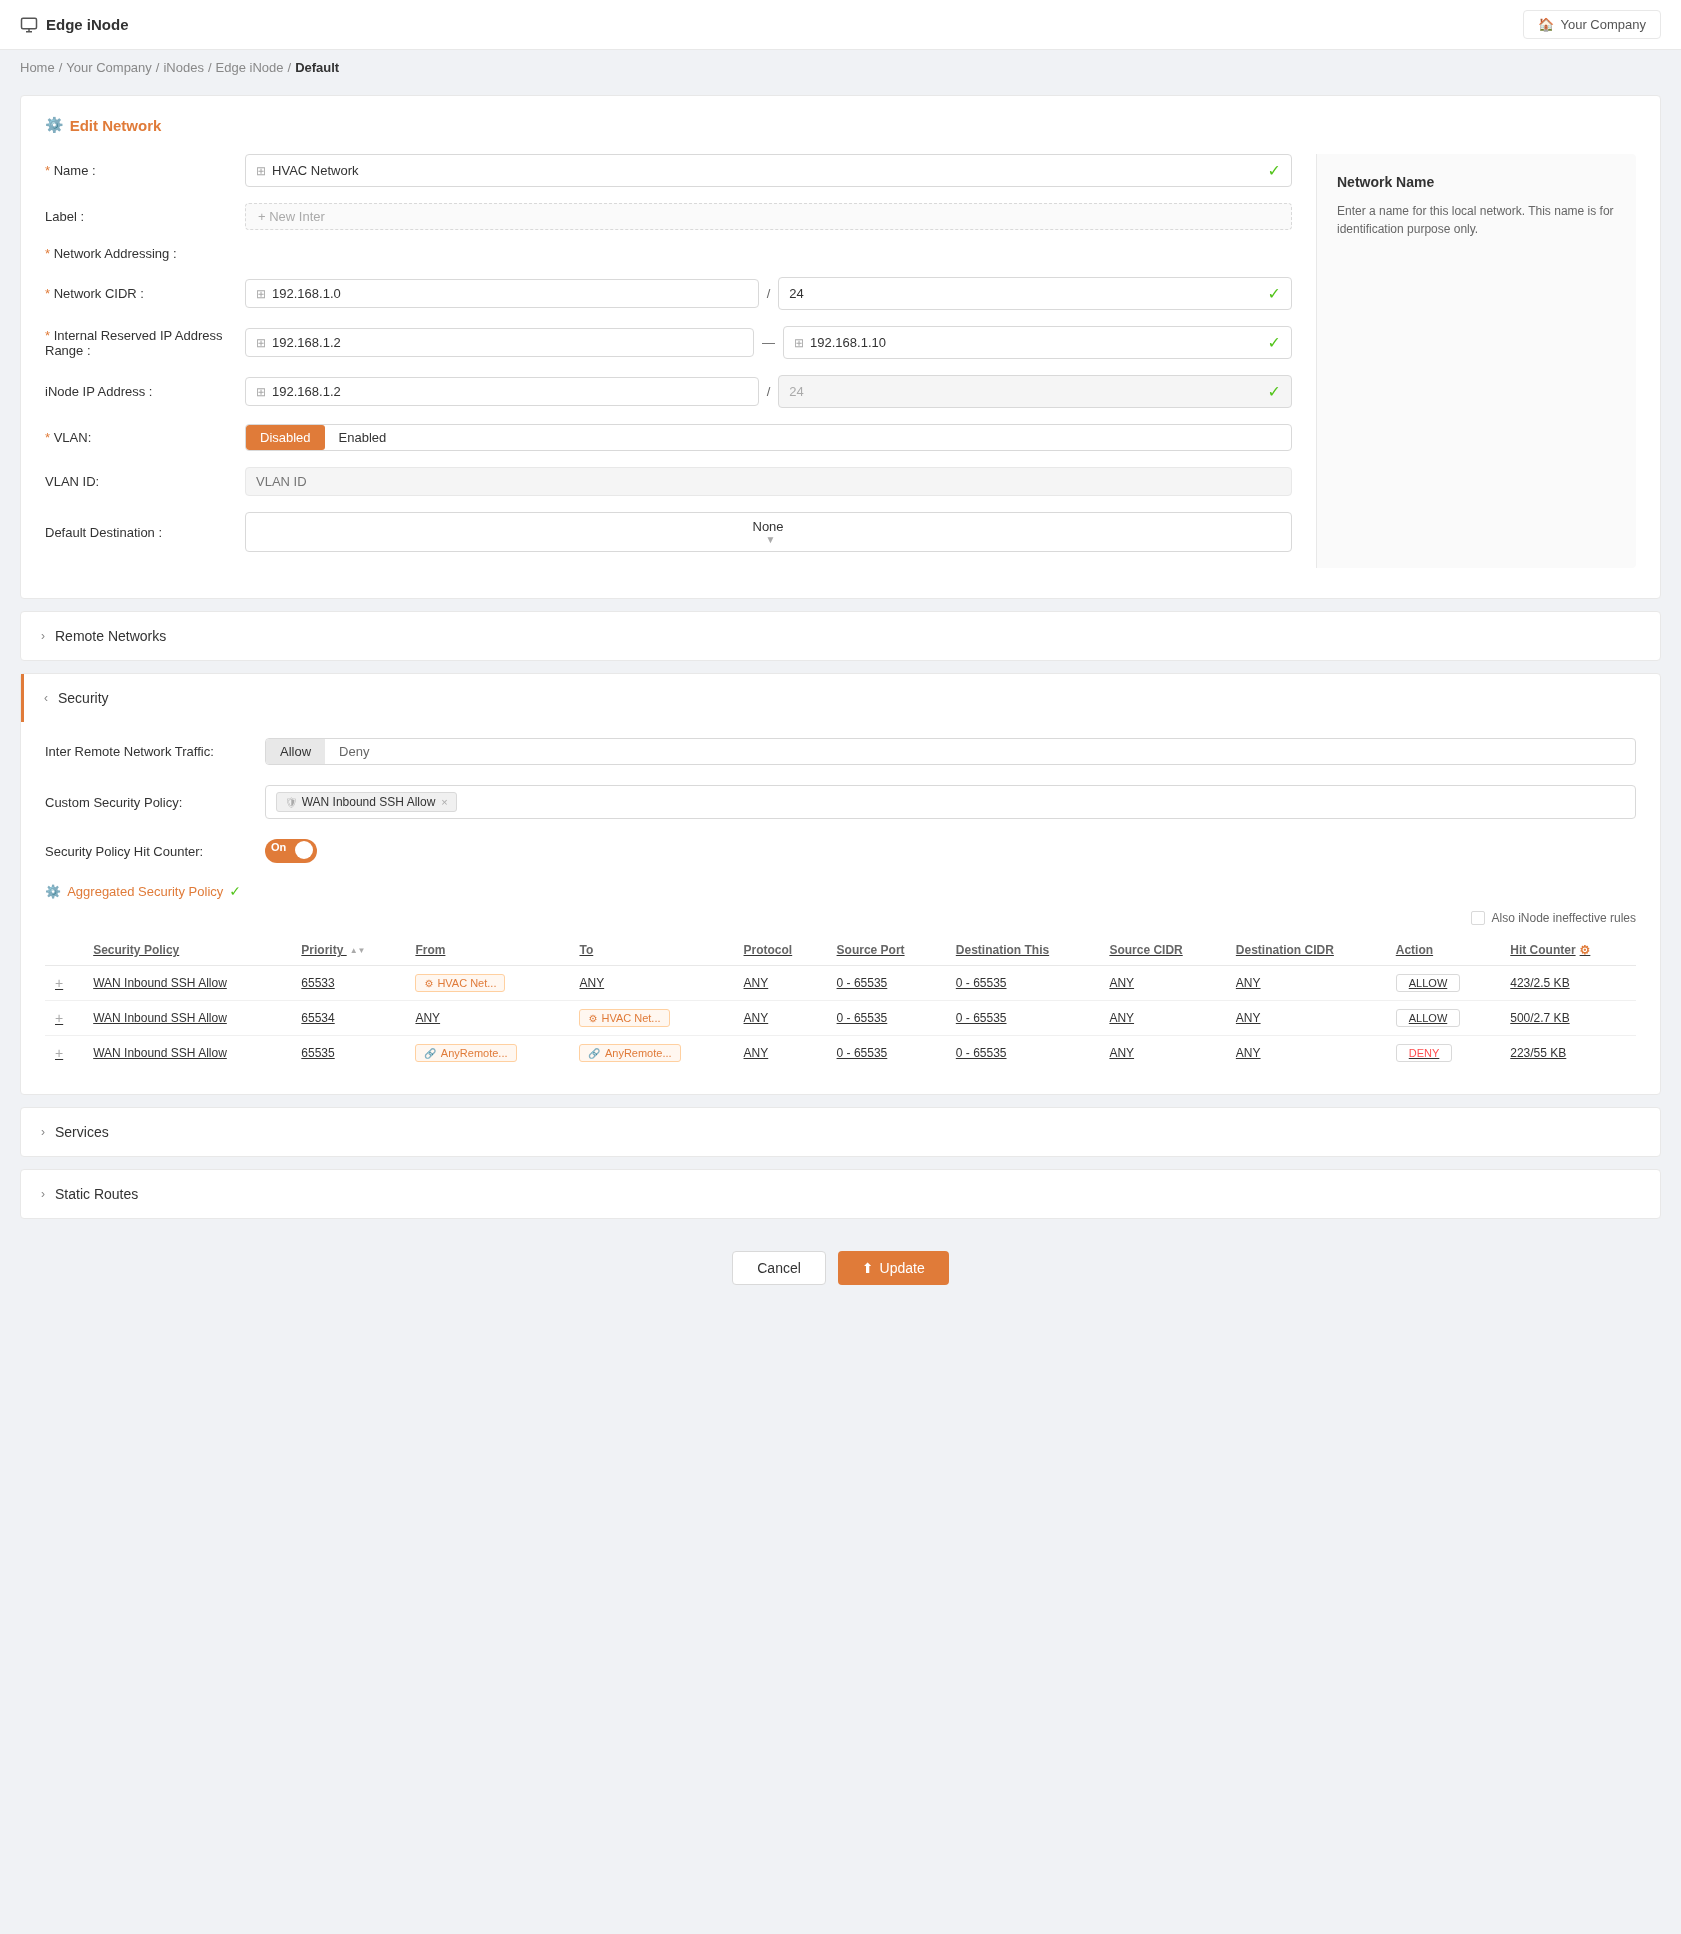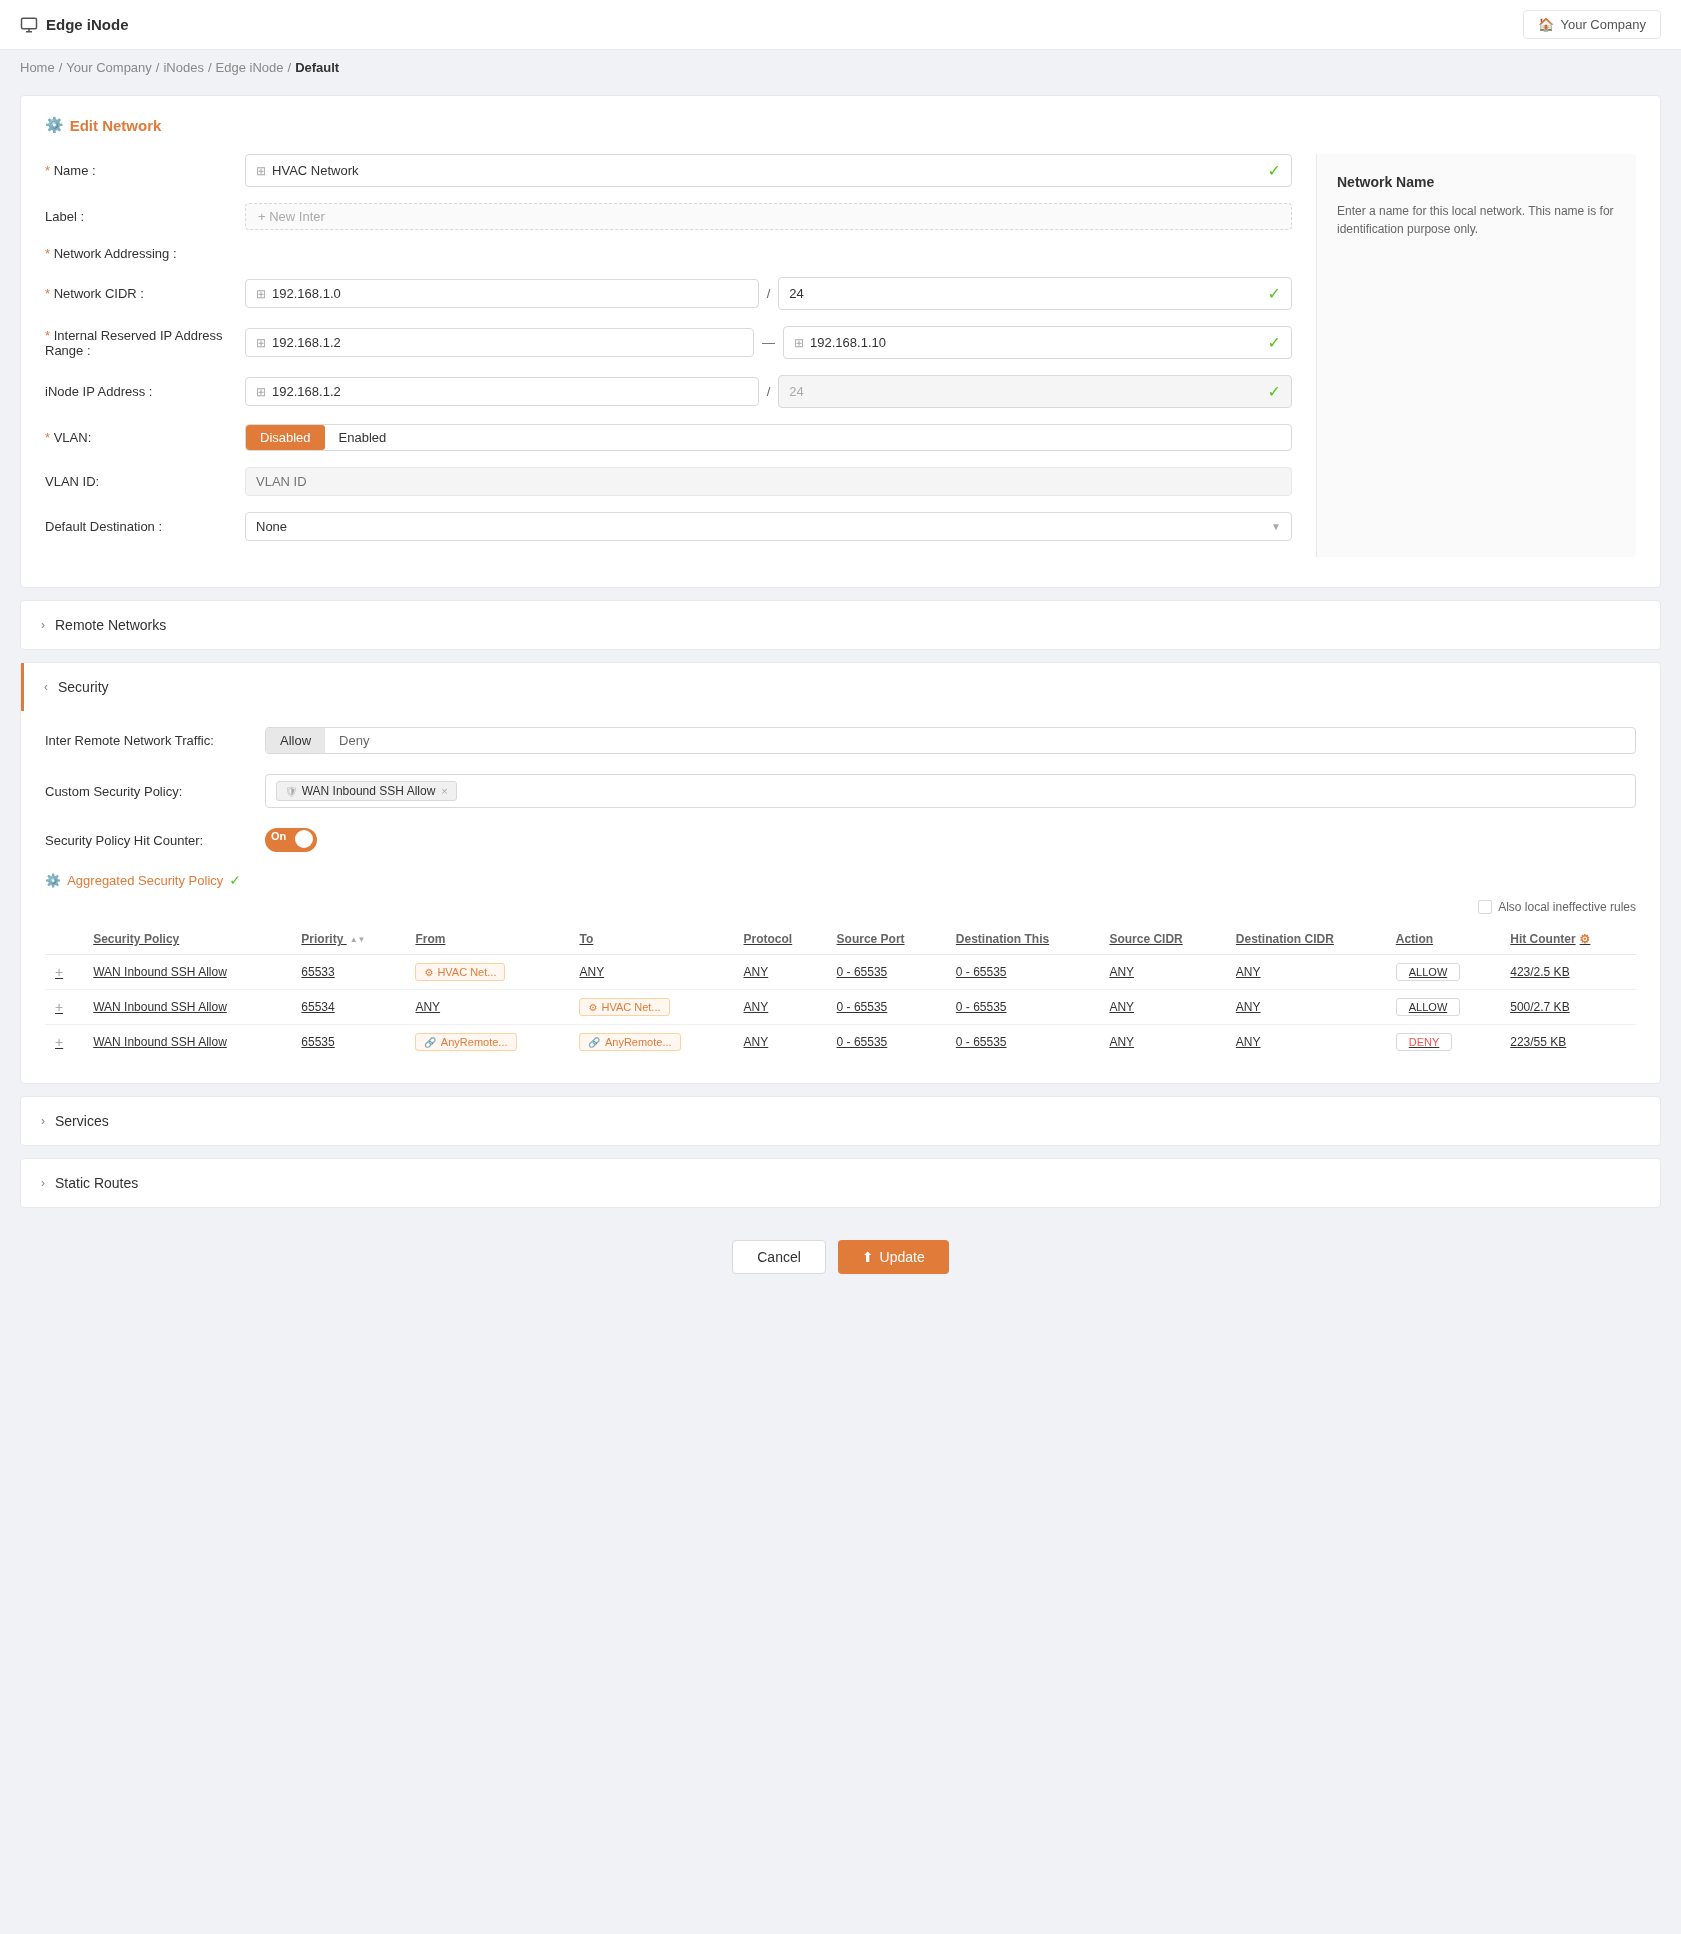--- a/index.html
+++ b/index.html
@@ -49,21 +49,21 @@
     .label-btn { display: flex; align-items: center; gap: 4px; color: #aaa; font-size: 13px; cursor: pointer; border: 1px dashed #d9d9d9; border-radius: 4px; padding: 5px 12px; background: #fafafa; }
 
     .toggle-group { display: flex; border: 1px solid #d9d9d9; border-radius: 4px; overflow: hidden; }
     .toggle-btn { padding: 5px 14px; font-size: 13px; cursor: pointer; background: #fff; color: #666; border: none; }
     .toggle-btn.active { background: #e07b39; color: #fff; border-radius: 3px; }
     .toggle-btn.active-outline { background: #fff; color: #333; }
 
     .vlan-id-input { background: #f5f5f5; border: 1px solid #e8e8e8; }
     .vlan-id-input input { color: #aaa; }
 
-    .select-field { display: flex; align-items: center; border: 1px solid #d9d9d9; border-radius: 4px; padding: 6px 10px; background: #fff; }
+    .select-field { display: flex; align-items: center; border: 1px solid #d9d9d9; border-radius: 4px; padding: 6px 10px; background: #fff; flex-direction: column; }
     .select-field select { border: none; outline: none; flex: 1; font-size: 13px; color: #333; background: transparent; appearance: none; }
     .select-arrow { color: #aaa; font-size: 10px; margin-left: 4px; }
 
     .collapsible-header { display: flex; align-items: center; gap: 10px; padding: 16px 20px; cursor: pointer; font-size: 14px; font-weight: 500; }
     .collapsible-header .chevron { color: #888; font-size: 12px; }
     .collapsible-header.expanded { border-left: 3px solid #e07b39; }
 
     .security-body { padding: 16px 24px 24px; }
 
     .security-row { display: flex; align-items: center; margin-bottom: 20px; }
@@ -333,21 +333,21 @@
       </div>
 
       <div class="aggregated-link">
         <span class="agg-icon">⚙️</span>
         <span>Aggregated Security Policy</span>
         <span class="verify-icon">✓</span>
       </div>
 
       <div class="show-ineffective">
         <div class="checkbox-empty"></div>
-        <span>Also local ineffective rules</span>
+        <span>Also iNode ineffective rules</span>
       </div>
 
       <table class="policy-table">
         <thead>
           <tr>
             <th></th>
             <th>Security Policy</th>
             <th>
               Priority
               <span class="sort-icon">▲▼</span>

